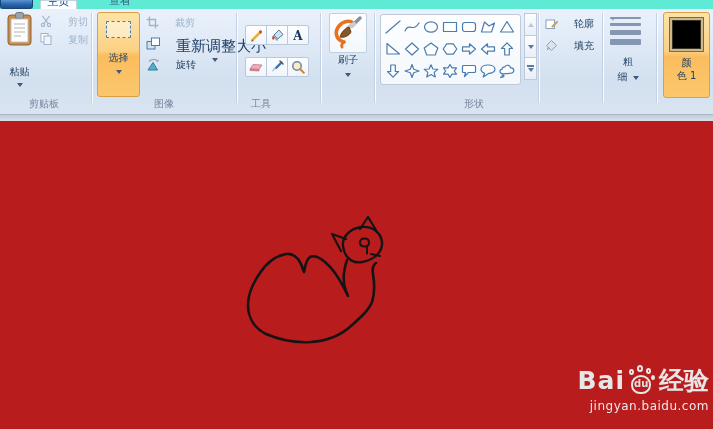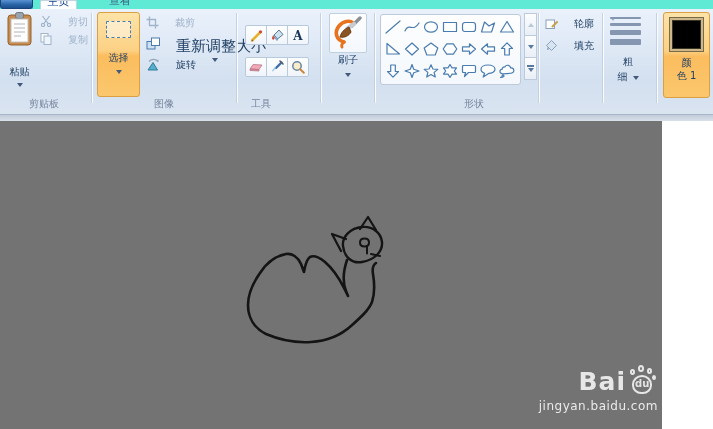--- a/index.html
+++ b/index.html
@@ -88,21 +88,21 @@
   .size-label { position:absolute; left:613px; top:44px; width:30px; text-align:center; line-height:13px; }
 
   
   .color1-btn { left:663px; top:3px; width:47px; height:86px; }
   .swatch-outer { width:35px; height:35px; margin-top:4px; background:#cdb88c; border:1px solid #7a6a48;
     display:flex; align-items:center; justify-content:center; }
   .swatch-inner { width:29px; height:29px; border:1px solid #3a3426; }
   .color1-btn .rbtext { margin-top:4px; line-height:13px; text-align:center; }
 
   
-  .canvas { position:absolute; left:0; top:121px; width:662px; height:308px; background:#737373; }
+  .canvas { position:absolute; left:0; top:121px; width:713px; height:308px; background:#b91c1c; }
   .drawing { position:absolute; left:240px; top:84px; }
   .drawing path { stroke:#141414; stroke-linecap:round; stroke-linejoin:round; fill:none; }
 
   
   .watermark { position:absolute; right:4px; bottom:16px; color:#e7e7e7; text-align:right; }
   .wm-row1 { display:flex; align-items:center; justify-content:flex-end; gap:2px; font-weight:bold; }
   .wm-bai { font-size:25px; letter-spacing:1px; }
   .wm-suffix { font-size:25px; }
   .wm-url { font-size:12px; letter-spacing:0.5px; margin-top:2px; color:#eaeaea; }
   .wm-paw { position:relative; width:30px; height:32px; }
@@ -434,17 +434,18 @@
       <div class="wm-row1">
         <span class="wm-bai">Bai</span>
         <span class="wm-paw">
           <span class="toe" style="left:2px; top:4px; width:5px; height:6px;"></span>
           <span class="toe" style="left:10px; top:0px; width:6px; height:7px;"></span>
           <span class="toe" style="left:19px; top:3px; width:5px; height:6px;"></span>
           <span class="toe" style="left:24px; top:10px; width:4px; height:5px;"></span>
           <span class="pad"></span>
           <span class="wm-du">du</span>
         </span>
+        <span class="wm-suffix">经验</span>
       </div>
       <div class="wm-url">jingyan.baidu.com</div>
     </div>
   </div>
 </div>
 
 </body></html>

